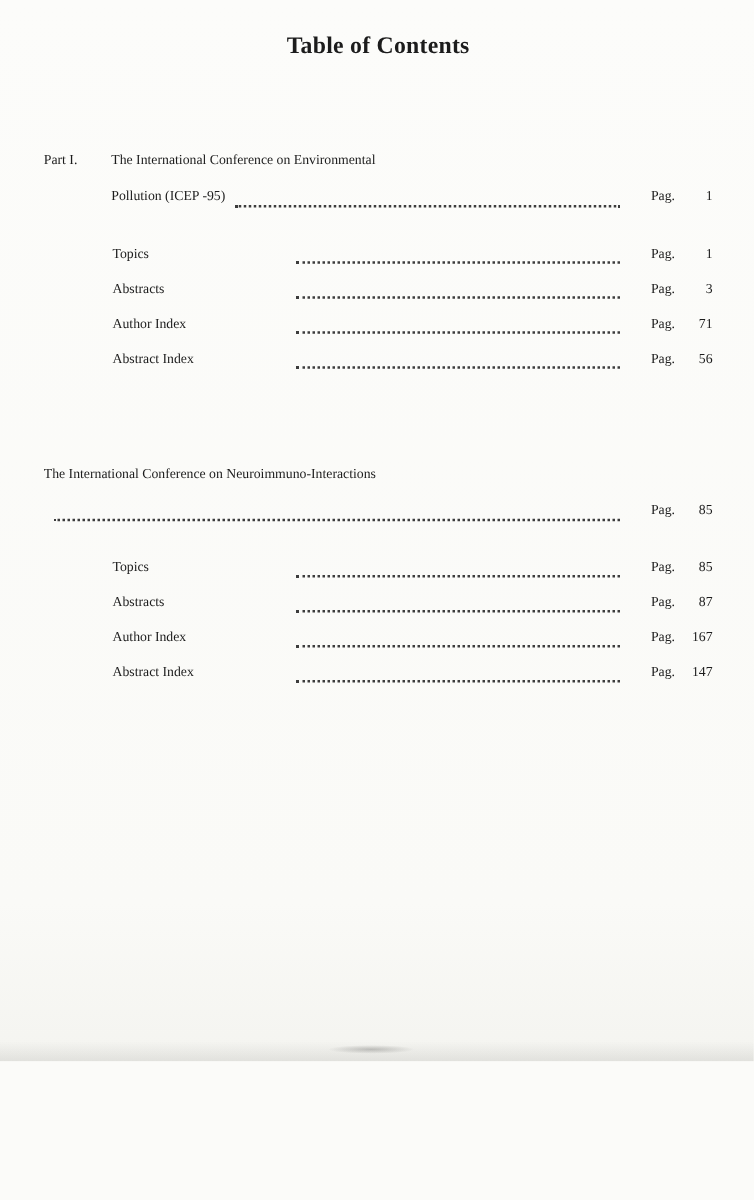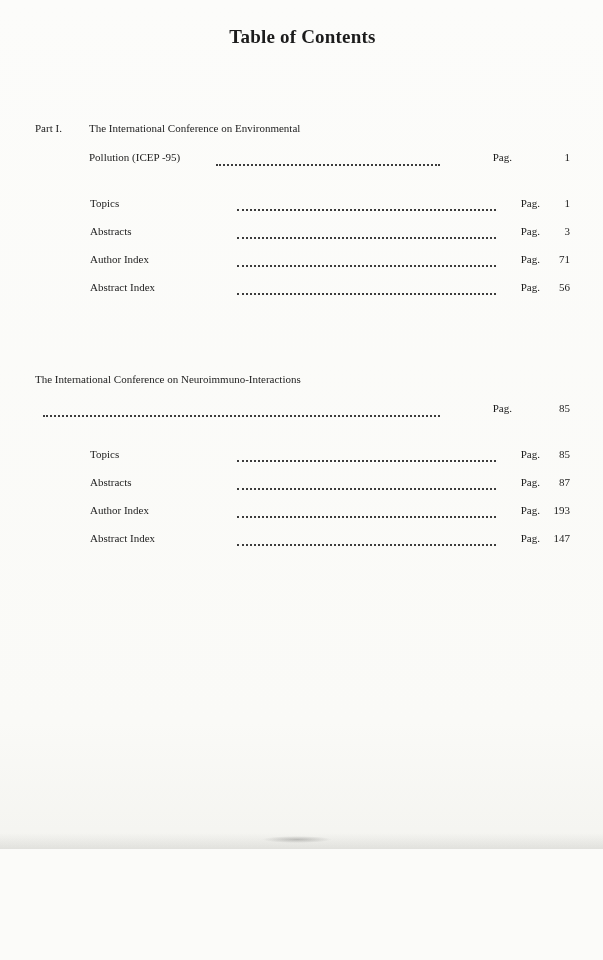--- a/index.html
+++ b/index.html
@@ -22,21 +22,21 @@
     text-align: center;
     font-size: 19px;
     font-weight: bold;
     letter-spacing: 0.2px;
     margin-bottom: 66px;
   }
   .part { font-size: 11px; }
   .part-heading { display: flex; line-height: 29px; }
   .part-label { flex: 0 0 54px; width: 54px; }
   .part-title { flex: 1; }
-  .heading-line2 { display: flex; align-items: baseline; gap: 28px; }
+  .heading-line2 { display: flex; align-items: baseline; }
   .leader {
     flex: 1;
     align-self: flex-end;
     border-bottom: 2px dotted #3c3c3c;
     margin: 0 4px 6px 8px;
     min-width: 30px;
     height: 1px;
   }
   .pag { margin-left: 21px; white-space: nowrap; }
   .num { flex: 0 0 30px; width: 30px; text-align: right; white-space: nowrap; }
@@ -131,21 +131,21 @@
       <div class="item">
         <span class="item-label">Abstracts</span>
         <span class="leader"></span>
         <span class="pag">Pag.</span>
         <span class="num">87</span>
       </div>
       <div class="item">
         <span class="item-label">Author Index</span>
         <span class="leader"></span>
         <span class="pag">Pag.</span>
-        <span class="num">193</span>
+        <span class="num">167</span>
       </div>
       <div class="item">
         <span class="item-label">Abstract Index</span>
         <span class="leader"></span>
         <span class="pag">Pag.</span>
         <span class="num">147</span>
       </div>
     </div>
   </section>
 

